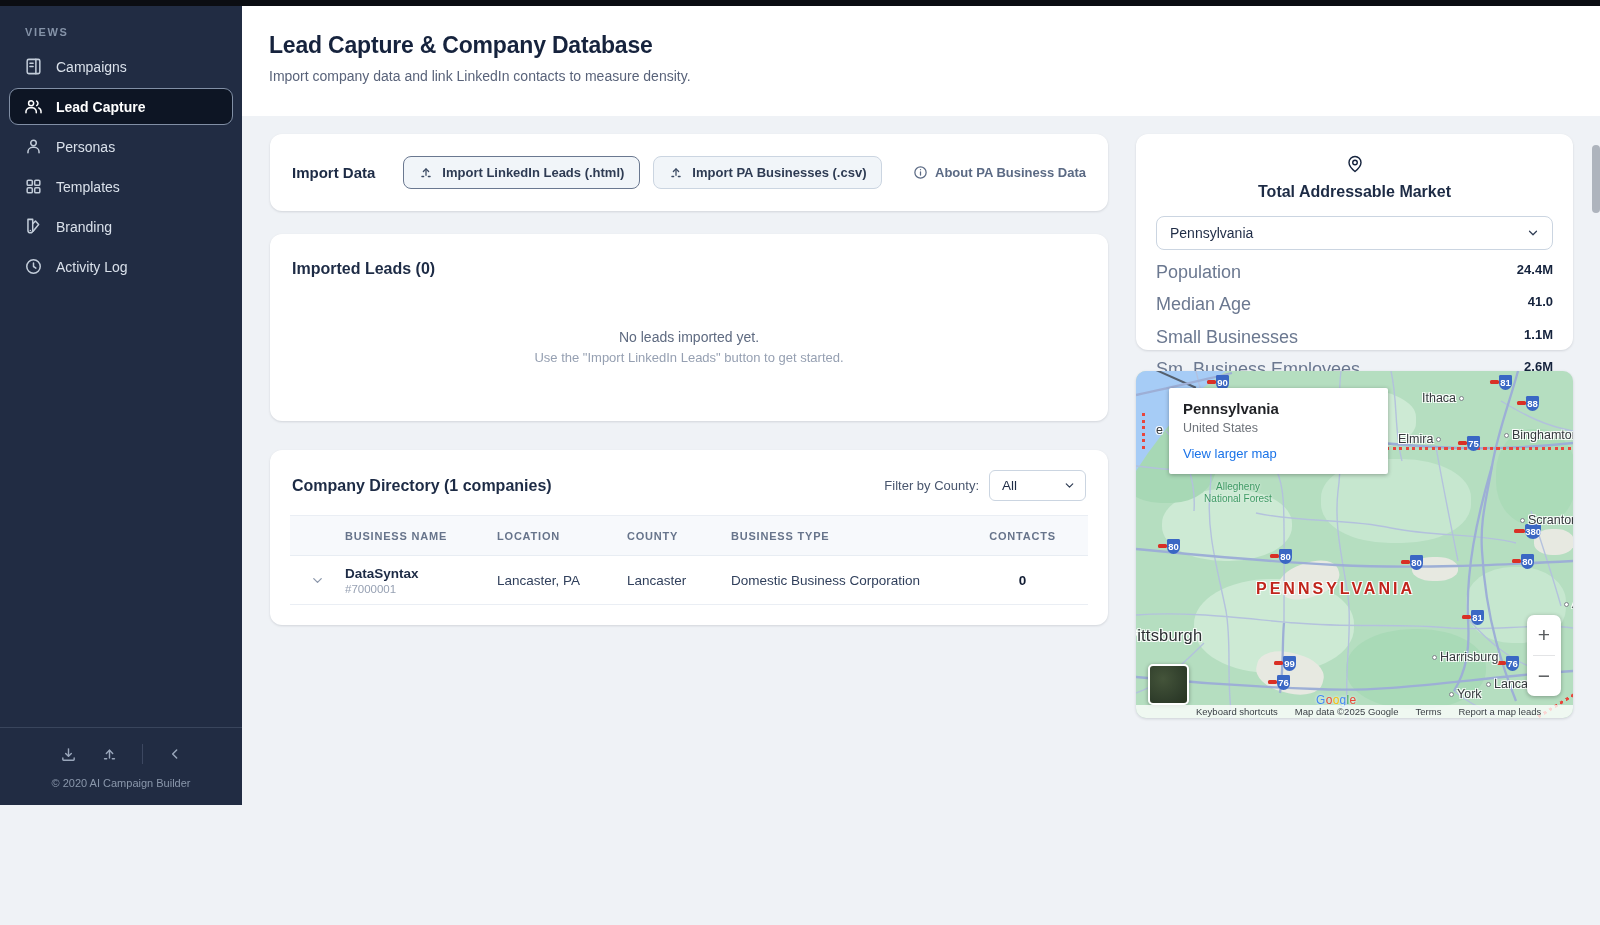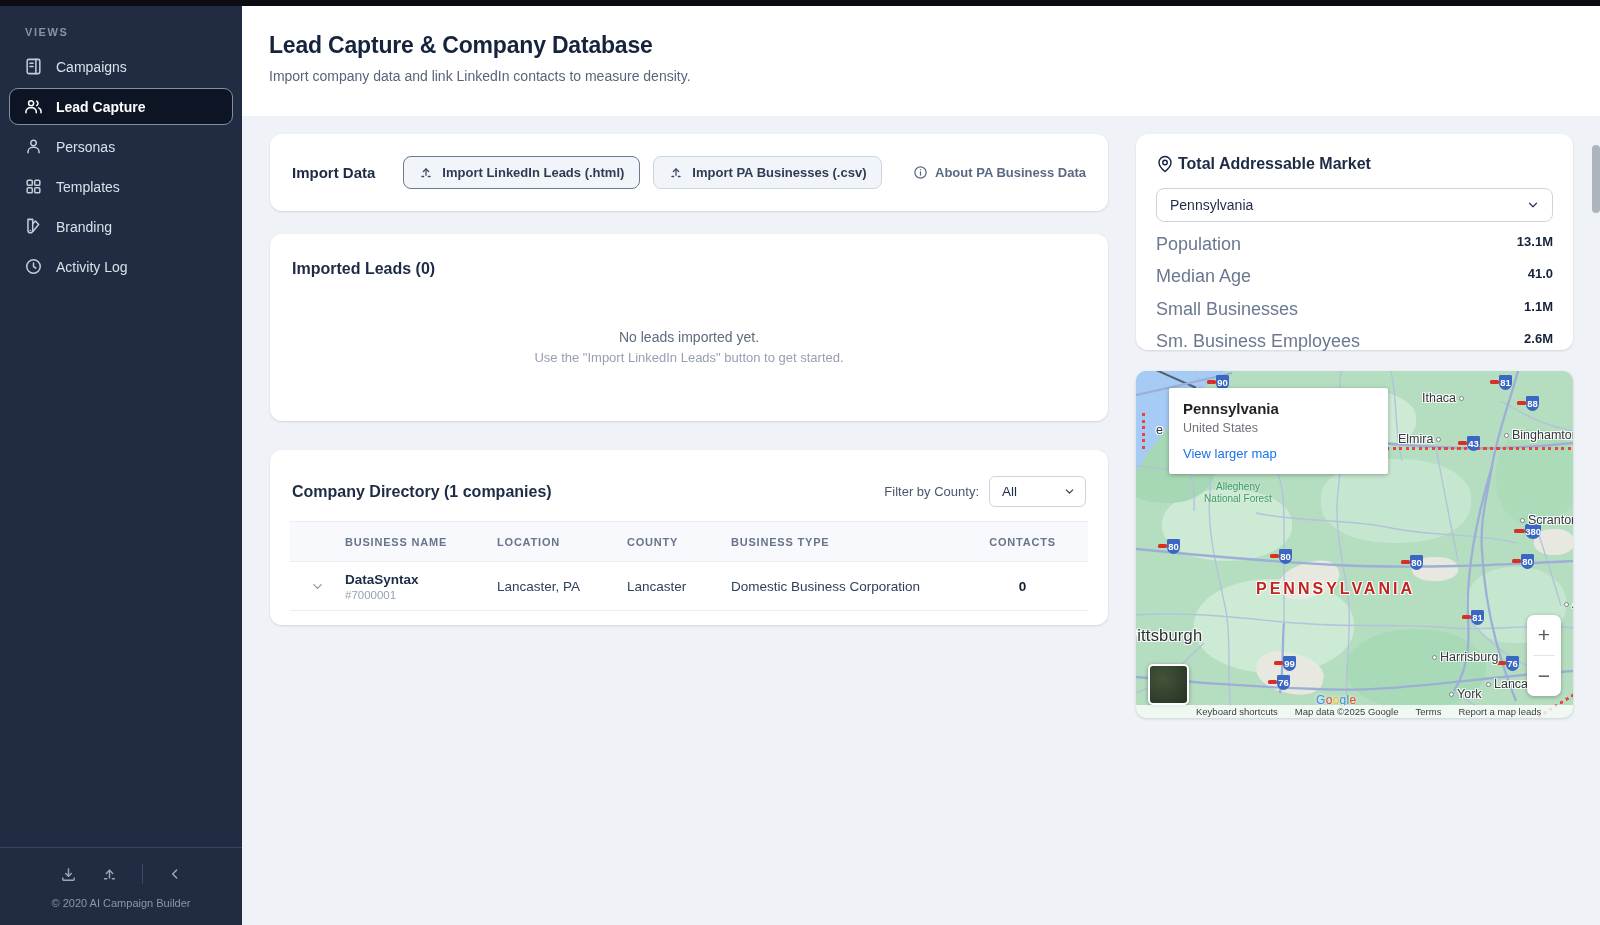--- a/index.html
+++ b/index.html
@@ -3,21 +3,21 @@
 <meta charset="utf-8">
 <style>
   * { margin:0; padding:0; box-sizing:border-box; }
   html,body { width:1600px; height:925px; overflow:hidden; background:#eff2f6;
     font-family:"Liberation Sans", sans-serif; }
 
   
   #top-strip { position:absolute; left:0; top:0; width:1600px; height:6px; background:#0b0d12; z-index:40; }
 
   
-  #sidebar { position:absolute; left:0; top:6px; width:242px; height:919px; background:#212c43; z-index:30; }
+  #sidebar { position:absolute; left:0; top:6px; width:242px; height:799px; background:#212c43; z-index:30; }
   .views-label { margin:20px 0 10px 25px; font-size:11px; font-weight:700; letter-spacing:1.6px; color:#8593a8; }
   .side-item { display:flex; align-items:center; gap:13px; height:37px; margin:3px 9px; padding-left:14px;
     border-radius:9px; color:#d9e0ea; font-size:14px; font-weight:500; cursor:pointer; border:1.5px solid transparent; }
   .side-item svg { stroke:#c3cdda; }
   .side-item.active { background:#0d1524; border:1.5px solid #818fa5; color:#ffffff; font-weight:700; }
   .side-item.active svg { stroke:#ffffff; }
   #side-footer { position:absolute; left:0; right:0; bottom:0; border-top:1px solid #39455c; padding:16px 0 16px; }
   .foot-icons { display:flex; align-items:center; justify-content:center; gap:24px; }
   .foot-icons svg { stroke:#9aa7bb; cursor:pointer; }
   .foot-divider { width:1px; height:20px; background:#3c4760; }
@@ -42,40 +42,40 @@
 
   
   #leads-card { left:28px; top:118px; width:838px; height:187px; }
   .card-title { font-size:16px; font-weight:700; color:#1d2b45; }
   #leads-card .card-title { position:absolute; left:22px; top:26px; }
   .empty-line1 { position:absolute; left:0; right:0; top:95px; text-align:center; font-size:14px; color:#5e6a80; }
   .empty-line2 { position:absolute; left:0; right:0; top:116px; text-align:center; font-size:13px; color:#96a0b2; }
 
   
   #dir-card { left:28px; top:334px; width:838px; height:175px; }
-  #dir-head { display:flex; align-items:center; padding:26px 22px 14px; }
+  #dir-head { display:flex; align-items:center; padding:20px 22px 14px; }
   #dir-filter { margin-left:auto; display:flex; align-items:center; gap:10px; }
   .filter-label { font-size:13px; color:#49566e; }
   .mini-select { display:flex; align-items:center; justify-content:space-between; width:97px; height:31px; padding:0 9px 0 12px;
     border:1px solid #cbd5e1; border-radius:6px; background:#fff; font-size:13.5px; color:#1f2c46; cursor:pointer; }
   .table { margin:0 20px; border:1px solid #eaeef4; border-left:none; border-right:none; }
   .trow { display:grid; grid-template-columns:55px 152px 130px 104px 226px 1fr; align-items:center; }
   .thead { background:#f7f9fc; height:40px; border-bottom:1px solid #e8edf3; }
   .th { font-size:11px; font-weight:700; letter-spacing:.8px; color:#67748b; }
   .th.center, .td.center { text-align:center; }
   .tbody-row { height:48px; }
   .td { font-size:13.5px; color:#31405c; }
   .biz-name { font-size:13.5px; font-weight:700; color:#1d2b45; }
   .biz-id { font-size:11.5px; color:#97a1b3; margin-top:2px; }
   .row-chevron { display:flex; justify-content:center; cursor:pointer; }
   .contacts-val { font-weight:700; color:#111c33; }
 
   
   #tam-card { left:894px; top:18px; width:437px; height:216px; padding:21px 20px; }
-  #tam-title-row { display:flex; align-items:center; gap:4px; }
+  #tam-title-row { display:flex; align-items:center; gap:10px;flex-direction:column; }
   .tam-select { margin-top:15px; display:flex; align-items:center; justify-content:space-between; height:34px;
     padding:0 12px 0 13px; border:1px solid #cbd5e1; border-radius:8px; font-size:14px; color:#1f2c46; cursor:pointer; }
   .stat-row { display:flex; justify-content:space-between; margin-top:11.5px; }
   .stat-row:first-of-type { margin-top:17px; }
   .stat-label { font-size:18px; color:#6b7890; }
   .stat-value { font-size:13px; font-weight:700; color:#15233d; }
 
   
   #map { left:894px; top:255px; width:437px; height:347px; border-radius:10px; overflow:hidden; background:#b5dec0; box-shadow:0 1px 3px rgba(15,23,42,.15); }
   .patch { position:absolute; }
@@ -324,21 +324,21 @@
     <div class="tam-select">
       <span>Pennsylvania</span>
       <span>
           <svg width="14" height="14" viewBox="0 0 24 24" fill="none" stroke="#2e3b53" stroke-width="2.1" stroke-linecap="round" stroke-linejoin="round">
             <path d="m6 9 6 6 6-6"></path>
           </svg>
         </span>
     </div>
     <div class="stat-row">
       <span class="stat-label">Population</span>
-      <span class="stat-value">13.1M</span>
+      <span class="stat-value">24.4M</span>
     </div>
     <div class="stat-row">
       <span class="stat-label">Median Age</span>
       <span class="stat-value">41.0</span>
     </div>
     <div class="stat-row">
       <span class="stat-label">Small Businesses</span>
       <span class="stat-value">1.1M</span>
     </div>
     <div class="stat-row">
@@ -405,21 +405,21 @@
         <div class="m-shield" style="left: 354px; top: 3px;">
           <div class="crown"></div>
           <div class="body">81</div>
         </div>
         <div class="m-shield" style="left: 381px; top: 24px;">
           <div class="crown"></div>
           <div class="body">88</div>
         </div>
         <div class="m-shield" style="left: 322px; top: 64px;">
           <div class="crown"></div>
-          <div class="body">43</div>
+          <div class="body">75</div>
         </div>
         <div class="m-shield wide" style="left: 378px; top: 152px;">
           <div class="crown"></div>
           <div class="body">380</div>
         </div>
         <div class="m-shield" style="left: 22px; top: 167px;">
           <div class="crown"></div>
           <div class="body">80</div>
         </div>
         <div class="m-shield" style="left: 134px; top: 177px;">

